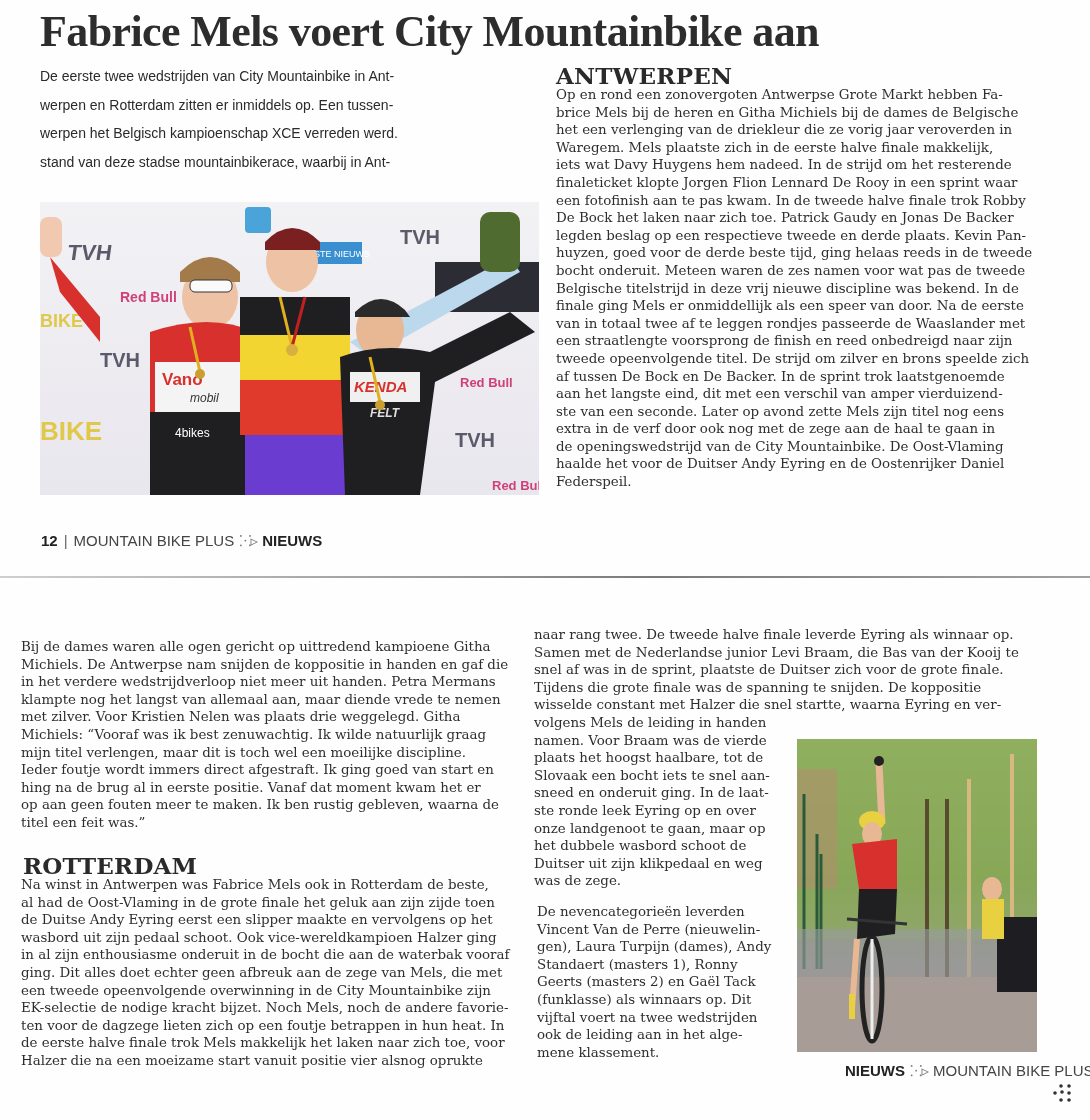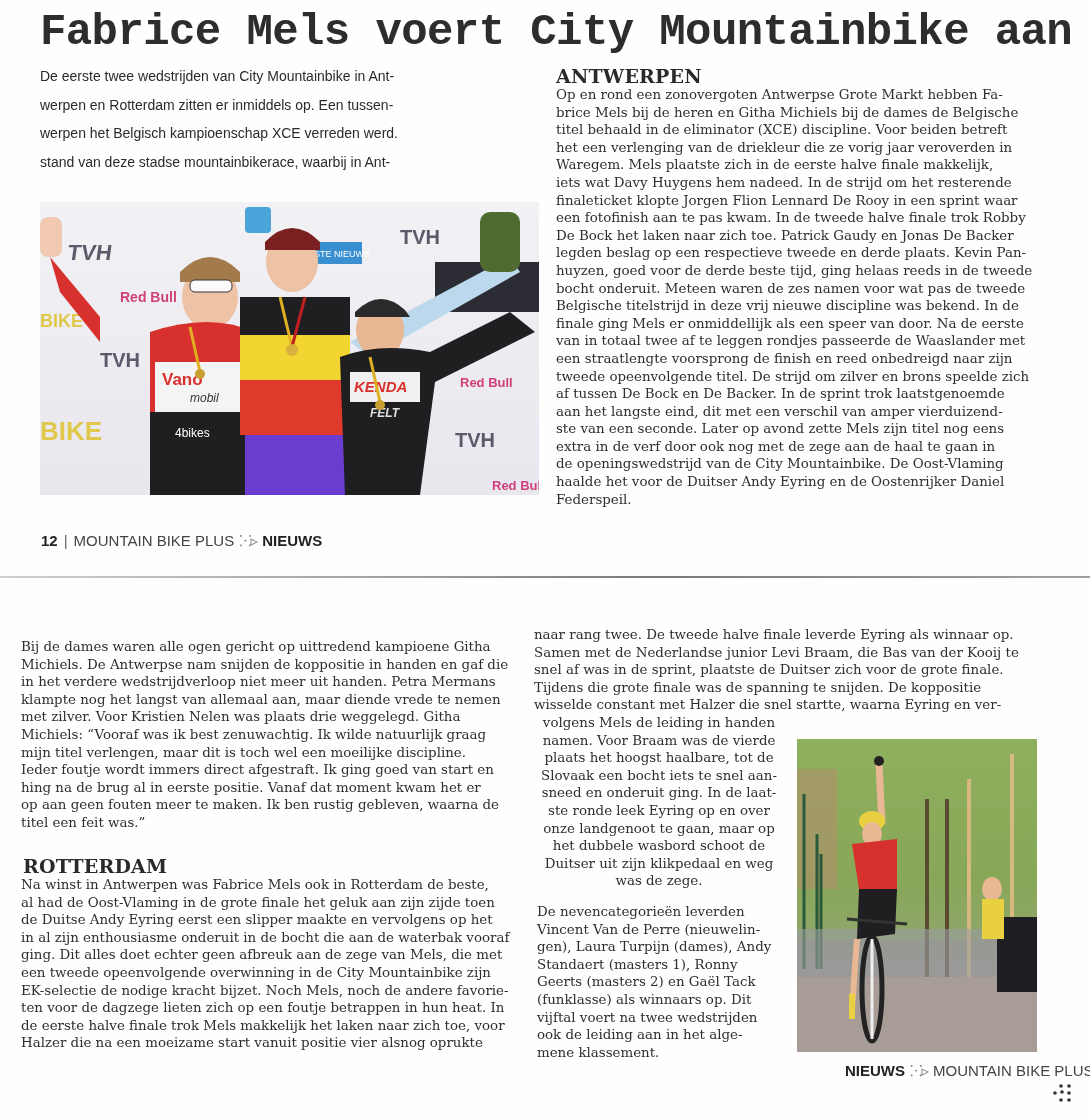--- a/index.html
+++ b/index.html
@@ -3,32 +3,32 @@
 <meta charset="utf-8">
 <style>
   html, body { margin: 0; padding: 0; background: #ffffff; }
   body { width: 1090px; height: 1120px; position: relative; overflow: hidden; color: #2a2a2a; }
   .page { position: absolute; left: 0; width: 1090px; background: #fefefe; }
   .page-top { top: 0; height: 577px; }
   .page-bottom { top: 578px; height: 542px; }
   .page-sep { position: absolute; left: 0; top: 576px; width: 1090px; height: 2px;
     background: linear-gradient(90deg, #cfcfcf, #9a9a9a 40%, #7a7a7a 60%, #a0a0a0); }
   .headline { position: absolute; left: 40px; top: 2px; width: 1040px; margin: 0;
-    font-family: Liberation Mono, monospace; font-weight: bold; font-size: 44px; line-height: 60px;
+    font-family: Liberation Serif, serif; font-weight: bold; font-size: 44px; line-height: 60px;
     letter-spacing: -0.6px; color: #2d2d2d; white-space: nowrap; }
   .lead { position: absolute; left: 40px; top: 62px; width: 490px; margin: 0;
     font-family: "Liberation Sans", sans-serif; font-size: 14px; line-height: 28.5px; color: #2a2a2a; }
   .lead span { display: block; white-space: nowrap; }
   .photo { position: absolute; overflow: hidden; }
   .photo-podium { left: 40px; top: 202px; width: 499px; height: 293px;
     background: linear-gradient(180deg, #f2f1f4 0%, #e9e7ee 100%); }
   .photo-finish { left: 797px; top: 739px; width: 240px; height: 313px;
     background: linear-gradient(180deg, #8fae5c 0%, #7c9a4c 45%, #9a948c 72%, #a39a94 100%); }
   .section-head { position: absolute; margin: 0; font-family: "DejaVu Serif", serif; font-weight: bold;
-    font-size: 19px; line-height: 22px; color: #2a2a2a; letter-spacing: 0.2px; }
+    font-size: 23px; line-height: 22px; color: #2a2a2a; letter-spacing: 0.2px; }
   .body-col { position: absolute; margin: 0; font-family: "DejaVu Serif", serif; font-size: 13.4px;
     line-height: 17.6px; color: #2e2e2e; }
   .body-col span { display: block; white-space: nowrap; }
   .folio { position: absolute; font-family: "Liberation Sans", sans-serif; font-size: 15px;
     line-height: 14px; color: #444; white-space: nowrap; }
   .folio b { color: #222; font-weight: bold; }
   .folio .divider { color: #666; padding: 0 6px; }
   .folio .arrow { color: #777; padding: 0 5px; letter-spacing: -1px; }
 </style>
 </head>
@@ -95,21 +95,20 @@
       <text x="330" y="215" font-family="Liberation Sans, sans-serif" font-weight="bold" font-style="italic" font-size="12" fill="#e0e0e0">FELT</text>
       <line x1="330" y1="155" x2="340" y2="200" stroke="#e0b020" stroke-width="3"></line>
       <circle cx="340" cy="203" r="5" fill="#c9a030"></circle>
     </svg>
   </div>
 
   <h2 class="section-head" style="left:556px; top:65px;">ANTWERPEN</h2>
   <div class="body-col" style="left:556px; top:86px; width:530px;">
     <span>Op en rond een zonovergoten Antwerpse Grote Markt hebben Fa-</span>
     <span>brice Mels bij de heren en Githa Michiels bij de dames de Belgische</span>
-    <span>titel behaald in de eliminator (XCE) discipline. Voor beiden betreft</span>
     <span>het een verlenging van de driekleur die ze vorig jaar veroverden in</span>
     <span>Waregem. Mels plaatste zich in de eerste halve finale makkelijk,</span>
     <span>iets wat Davy Huygens hem nadeed. In de strijd om het resterende</span>
     <span>finaleticket klopte Jorgen Flion Lennard De Rooy in een sprint waar</span>
     <span>een fotofinish aan te pas kwam. In de tweede halve finale trok Robby</span>
     <span>De Bock het laken naar zich toe. Patrick Gaudy en Jonas De Backer</span>
     <span>legden beslag op een respectieve tweede en derde plaats. Kevin Pan-</span>
     <span>huyzen, goed voor de derde beste tijd, ging helaas reeds in de tweede</span>
     <span>bocht onderuit. Meteen waren de zes namen voor wat pas de tweede</span>
     <span>Belgische titelstrijd in deze vrij nieuwe discipline was bekend. In de</span>
@@ -146,37 +145,38 @@
     <span>hing na de brug al in eerste positie. Vanaf dat moment kwam het er</span>
     <span>op aan geen fouten meer te maken. Ik ben rustig gebleven, waarna de</span>
     <span>titel een feit was.”</span>
   </div>
 
   <h2 class="section-head" style="left:23px; top:277px;">ROTTERDAM</h2>
   <div class="body-col" style="left:21px; top:298px; width:510px;">
     <span>Na winst in Antwerpen was Fabrice Mels ook in Rotterdam de beste,</span>
     <span>al had de Oost-Vlaming in de grote finale het geluk aan zijn zijde toen</span>
     <span>de Duitse Andy Eyring eerst een slipper maakte en vervolgens op het</span>
+    <span>wasbord uit zijn pedaal schoot. Ook vice-wereldkampioen Halzer ging</span>
     <span>in al zijn enthousiasme onderuit in de bocht die aan de waterbak vooraf</span>
     <span>ging. Dit alles doet echter geen afbreuk aan de zege van Mels, die met</span>
     <span>een tweede opeenvolgende overwinning in de City Mountainbike zijn</span>
     <span>EK-selectie de nodige kracht bijzet. Noch Mels, noch de andere favorie-</span>
     <span>ten voor de dagzege lieten zich op een foutje betrappen in hun heat. In</span>
     <span>de eerste halve finale trok Mels makkelijk het laken naar zich toe, voor</span>
     <span>Halzer die na een moeizame start vanuit positie vier alsnog oprukte</span>
   </div>
 
   <div class="body-col" style="left:534px; top:48px; width:540px;">
     <span>naar rang twee. De tweede halve finale leverde Eyring als winnaar op.</span>
     <span>Samen met de Nederlandse junior Levi Braam, die Bas van der Kooij te</span>
     <span>snel af was in de sprint, plaatste de Duitser zich voor de grote finale.</span>
     <span>Tijdens die grote finale was de spanning te snijden. De koppositie</span>
     <span>wisselde constant met Halzer die snel startte, waarna Eyring en ver-</span>
   </div>
-  <div class="body-col" style="left:534px; top:136px; width:250px;text-align:center;">
+  <div class="body-col" style="left:534px; top:136px; width:250px;">
     <span>volgens Mels de leiding in handen</span>
     <span>namen. Voor Braam was de vierde</span>
     <span>plaats het hoogst haalbare, tot de</span>
     <span>Slovaak een bocht iets te snel aan-</span>
     <span>sneed en onderuit ging. In de laat-</span>
     <span>ste ronde leek Eyring op en over</span>
     <span>onze landgenoot te gaan, maar op</span>
     <span>het dubbele wasbord schoot de</span>
     <span>Duitser uit zijn klikpedaal en weg</span>
     <span>was de zege.</span>

